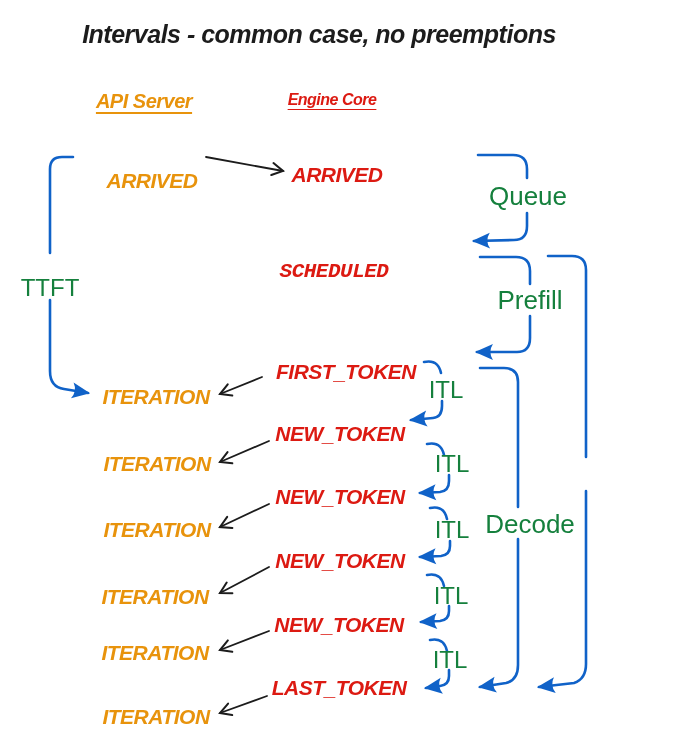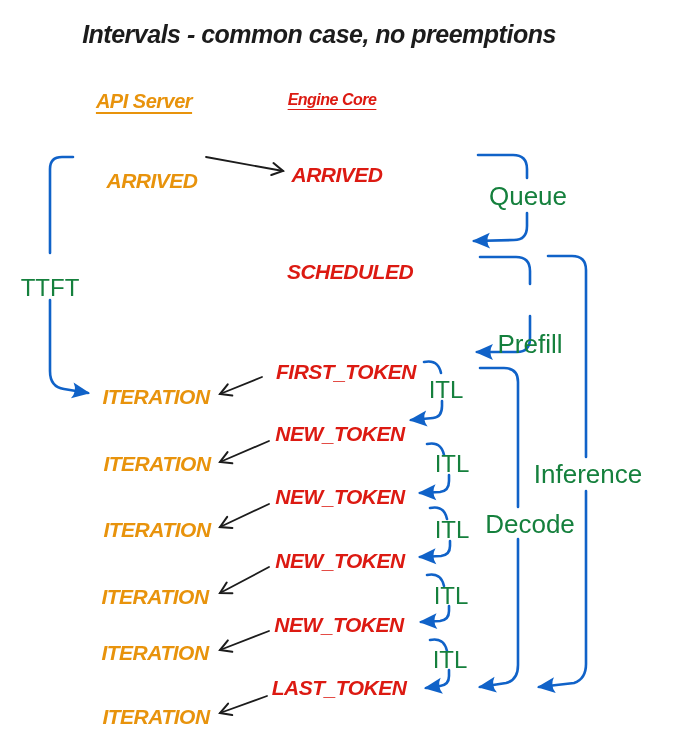--- a/index.html
+++ b/index.html
@@ -75,41 +75,40 @@
     </g>
   </svg>
 
   <div class="lbl hw title" style="left:319px;top:34px;">Intervals - common case, no preemptions</div>
 
   <div class="lbl hw orange underline" style="left:144px;top:101px;font-size:20px;">API Server</div>
   <div class="lbl hw red underline" style="left:332px;top:100px;font-size:16px;">Engine Core</div>
 
   <div class="lbl hw orange" style="left:152px;top:157px;margin-top:23px;">ARRIVED</div>
   <div class="lbl hw red" style="left:337px;top:174px;">ARRIVED</div>
-  <div class="lbl hw red" style="left:350px;top:271px;">SCHEDULED</div>
+  <div class="lbl hw red" style="left:334px;top:271px;font-family:Liberation Mono, monospace;">SCHEDULED</div>
 
   <div class="lbl hw red" style="left:346px;top:371px;text-align:center;">FIRST_TOKEN</div>
   <div class="lbl hw red" style="left:340px;top:433px;">NEW_TOKEN</div>
   <div class="lbl hw red" style="left:340px;top:496px;">NEW_TOKEN</div>
   <div class="lbl hw red" style="left:340px;top:560px;">NEW_TOKEN</div>
   <div class="lbl hw red" style="left:339px;top:624px;">NEW_TOKEN</div>
   <div class="lbl hw red" style="left:339px;top:687px;text-align:right;">LAST_TOKEN</div>
 
   <div class="lbl hw orange" style="left:156px;top:396px;">ITERATION</div>
   <div class="lbl hw orange" style="left:157px;top:463px;">ITERATION</div>
   <div class="lbl hw orange" style="left:157px;top:529px;">ITERATION</div>
   <div class="lbl hw orange" style="left:155px;top:596px;">ITERATION</div>
   <div class="lbl hw orange" style="left:155px;top:652px;">ITERATION</div>
   <div class="lbl hw orange" style="left:156px;top:716px;">ITERATION</div>
 
   <div class="lbl sans small" style="left:50px;top:288px;">TTFT</div>
   <div class="lbl sans" style="left:528px;top:196px;">Queue</div>
-  <div class="lbl sans" style="left:530px;top:300px;margin-top:44px;">Prefill</div>
+  <div class="lbl sans" style="left:530px;top:300px;">Prefill</div>
   <div class="lbl sans" style="left:530px;top:524px;">Decode</div>
-  <div class="lbl sans" style="left:588px;top:474px;">Inference</div>
 
   <div class="lbl sans small" style="left:446px;top:390px;">ITL</div>
   <div class="lbl sans small" style="left:452px;top:464px;">ITL</div>
   <div class="lbl sans small" style="left:452px;top:530px;">ITL</div>
   <div class="lbl sans small" style="left:451px;top:596px;">ITL</div>
   <div class="lbl sans small" style="left:450px;top:660px;">ITL</div>
 
 </div>
 
 </body></html>

